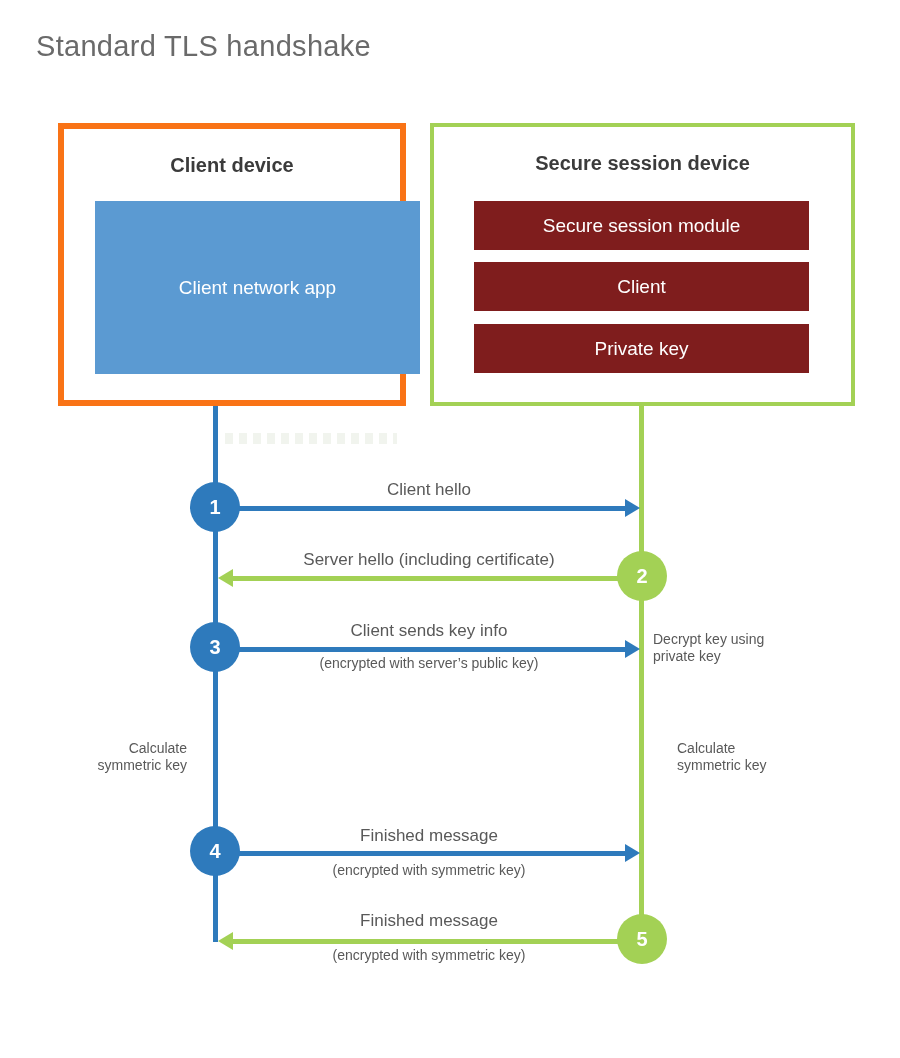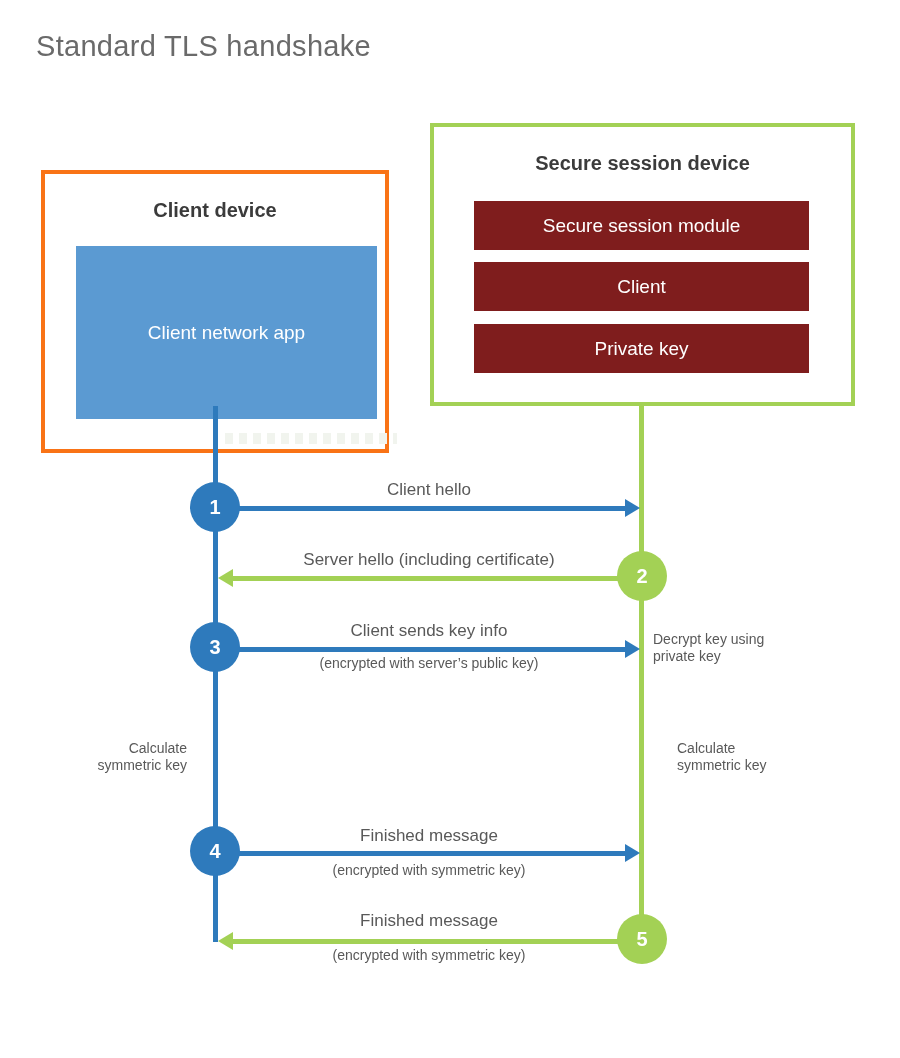--- a/index.html
+++ b/index.html
@@ -6,28 +6,28 @@
   .canvas {
     position:relative; width:900px; height:1058px; background:#ffffff;
     font-family:"Liberation Sans", sans-serif; overflow:hidden;border-radius:17px;
   }
   .page-title {
     position:absolute; left:36px; top:30px;
     font-size:29px; font-weight:300; color:#6a6a6a; letter-spacing:0.3px;
   }
   
   .box { position:absolute; top:123px; height:283px; background:#fff; box-sizing:border-box; }
-  .box.client { left:41px;  width:348px; border:4px solid #f97316;margin-top:47px; }
+  .box.client { left:58px;  width:348px; border:6px solid #f97316; }
   .box.server { left:430px; width:425px; border:4px solid #a3d155; }
   .box-title {
     position:absolute; left:0; right:0; top:25px; text-align:center;
     font-size:20px; font-weight:bold; color:#3b3b3b;
   }
   .client-app {
-    position:absolute; left:31px; top:72px; width:301px; height:173px;
+    position:absolute; left:31px; top:72px; width:325px; height:173px;
     background:#5b9ad2; color:#ffffff; font-size:19px; line-height:1.55;
     display:flex; align-items:center; justify-content:center; text-align:center;
   }
   .client-app span { display:block; width:220px; }
   .srv-bar {
     position:absolute; left:40px; width:335px; height:49px;
     background:#7f1d1d; color:#ffffff; font-size:19px;
     display:flex; align-items:center; justify-content:center;
   }
   .srv-bar.b1 { top:74px; }

